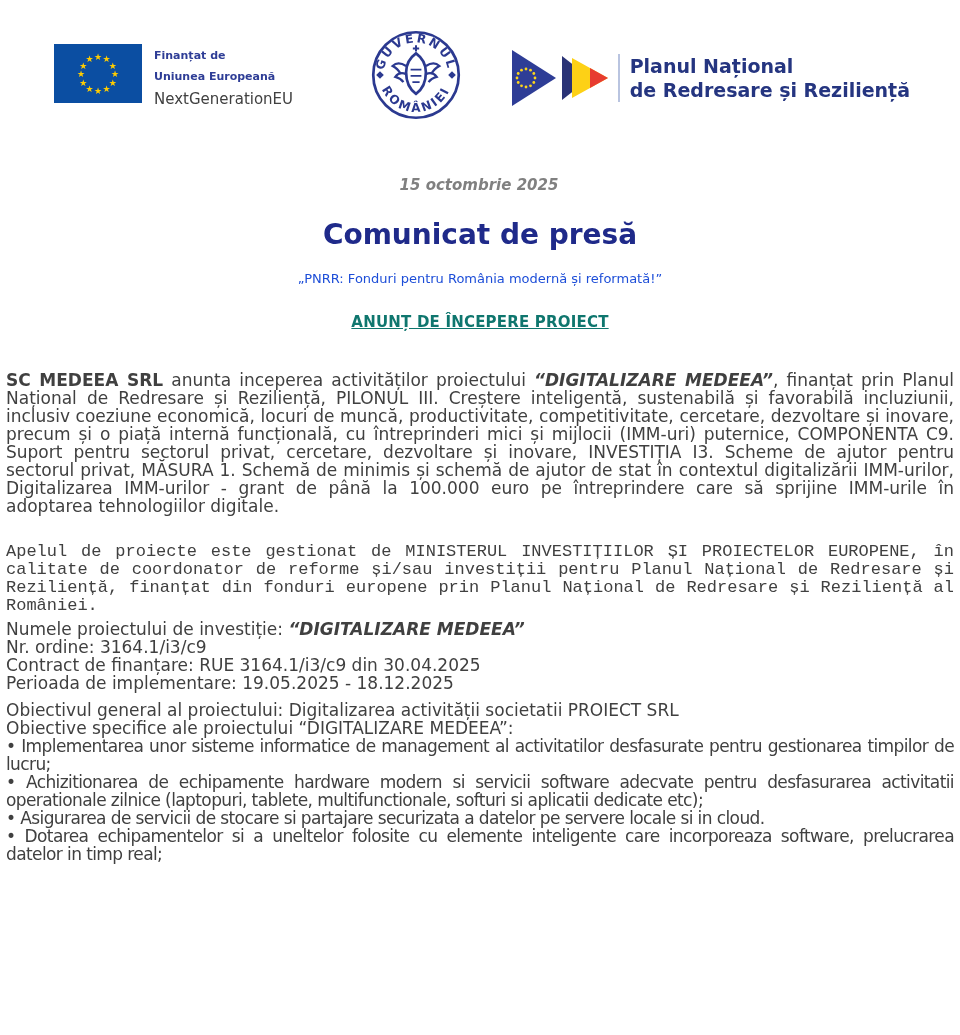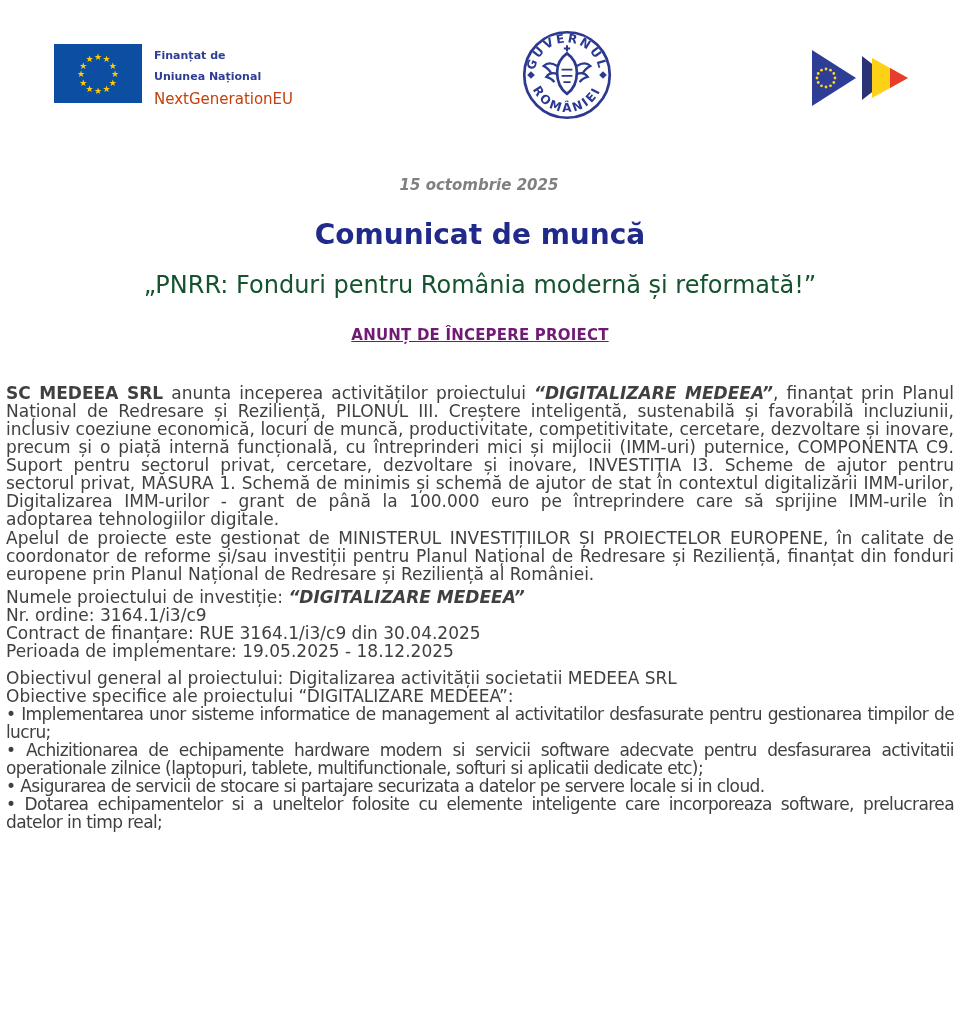--- a/index.html
+++ b/index.html
@@ -15,21 +15,21 @@
   
   .logos {
     display: flex; justify-content: space-between; align-items: flex-start;
     padding: 44px 44px 0 48px; height: 130px;
   }
   .eu-block { display: flex; align-items: flex-start; gap: 12px; }
   .eu-text { padding-top: 1px; }
   .eu-text .l1, .eu-text .l2 {
     font-size: 11px; font-weight: bold; color: #2e3d96; line-height: 21px;
   }
-  .eu-text .l3 { font-size: 15px; color: #c2410c; margin-top: 3px; }
+  .eu-text .l3 { font-size: 15px; color: #404040; margin-top: 3px; }
 
   .seal-wrap { margin-top: -14px; margin-left: 30px; }
 
   .pnrr-block { display: flex; align-items: center; gap: 0; margin-top: 2px; }
   .pnrr-text {
     border-left: 2px solid #b9c4e0; padding-left: 10px; margin-left: 8px;
     font-size: 19px; font-weight: bold; color: #253580; line-height: 24px;
     white-space: nowrap;
   }
 
@@ -37,32 +37,32 @@
   .date-row {
     text-align: center; margin-top: 46px; padding-right: 2px;
     font-size: 15px; font-weight: bold; font-style: italic; color: #808080;
   }
   .title {
     text-align: center; margin-top: 24px;
     font-size: 28px; font-weight: bold; color: #1f2a8a;
   }
   .subtitle {
     text-align: center; margin-top: 20px;
-    font-size: 24px; color: #14532d;
+    font-size: 13px; color: #1d4ed8;
   }
   .announcement-row { text-align: center; margin-top: 26px; }
   .announcement {
-    font-size: 15px; font-weight: bold; color: #701a75;
+    font-size: 15px; font-weight: bold; color: #0f766e;
     text-decoration: underline; letter-spacing: 0.2px;
   }
 
   
   .bodytext { margin-top: 40px; font-size: 17px; line-height: 18px; }
   .para { text-align: justify; }
-  .para + .para { margin-top: 1px; }
+  .para + .para { margin-top: 28px; font-family: Liberation Mono, monospace; }
   .b  { font-weight: bold; }
   .bi { font-weight: bold; font-style: italic; }
   .details { margin-top: 5px; }
   .objectives { margin-top: 9px; }
   .bullet { text-align: justify; letter-spacing: -0.6px; }
   .line { display: block; }
 </style>
 </head>
 <body>
 
@@ -83,21 +83,21 @@
           <text x="44" y="50">★</text>
             <text x="35.5" y="47.7">★</text>
           <text x="29.3" y="41.5">★</text>
             <text x="27" y="33">★</text>
           <text x="29.3" y="24.5">★</text>
             <text x="35.5" y="18.3">★</text>
         </g>
       </svg>
       <div class="eu-text">
         <div class="l1">Finanțat de</div>
-        <div class="l2">Uniunea Național</div>
+        <div class="l2">Uniunea Europeană</div>
         <div class="l3">NextGenerationEU</div>
       </div>
     </div>
 
     <div class="seal-wrap">
       <svg width="90" height="90" viewBox="0 0 100 100">
         <circle cx="50" cy="50" r="47.5" fill="none" stroke="#2b3990" stroke-width="3"></circle>
         <defs>
           <path id="arcTop" d="M 14,50 A 36,36 0 1 1 86,50" fill="none"></path>
           <path id="arcBot" d="M 9,50 A 41,41 0 0 0 91,50" fill="none"></path>
@@ -134,47 +134,51 @@
             <circle cx="11.5" cy="39.8" r="1.4"></circle>
           <circle cx="8.2" cy="36.5" r="1.4"></circle>
             <circle cx="7" cy="32" r="1.4"></circle>
           <circle cx="8.2" cy="27.5" r="1.4"></circle>
             <circle cx="11.5" cy="24.2" r="1.4"></circle>
         </g>
         <polygon points="52,10 52,54 80,32" fill="#2a3376"></polygon>
         <polygon points="62,12 62,52 98,32" fill="#fdd116"></polygon>
         <polygon points="80,22 80,42 98,32" fill="#e73c30"></polygon>
       </svg>
+      <div class="pnrr-text">
+        <div>Planul Național</div>
+        <div>de Redresare și Reziliență</div>
+      </div>
     </div>
 
   </div>
 
   <div class="date-row">15 octombrie 2025</div>
 
-  <div class="title">Comunicat de muncă</div>
+  <div class="title">Comunicat de presă</div>
   <div class="subtitle">„PNRR: Fonduri pentru România modernă și reformată!”</div>
   <div class="announcement-row">
     <span class="announcement">ANUNȚ DE ÎNCEPERE PROIECT</span>
   </div>
 
   <div class="bodytext">
 
     <p class="para"><span class="b">SC MEDEEA SRL</span><span> anunta inceperea activităților proiectului </span><span class="bi">“DIGITALIZARE MEDEEA”</span><span>, finanțat prin Planul Național de Redresare și Reziliență, PILONUL III. Creștere inteligentă, sustenabilă și favorabilă incluziunii, inclusiv coeziune economică, locuri de muncă, productivitate, competitivitate, cercetare, dezvoltare și inovare, precum și o piață internă funcțională, cu întreprinderi mici și mijlocii (IMM-uri) puternice, COMPONENTA C9. Suport pentru sectorul privat, cercetare, dezvoltare și inovare, INVESTIȚIA I3. Scheme de ajutor pentru sectorul privat, MĂSURA 1. Schemă de minimis și schemă de ajutor de stat în contextul digitalizării IMM-urilor, Digitalizarea IMM-urilor - grant de până la 100.000 euro pe întreprindere care să sprijine IMM-urile în adoptarea tehnologiilor digitale.</span></p>
 
     <p class="para">Apelul de proiecte este gestionat de MINISTERUL INVESTIȚIILOR ȘI PROIECTELOR EUROPENE, în calitate de coordonator de reforme și/sau investiții pentru Planul Național de Redresare și Reziliență, finanțat din fonduri europene prin Planul Național de Redresare și Reziliență al României.</p>
 
     <div class="details">
       <span class="line"><span>Numele proiectului de investiție: </span><span class="bi">“DIGITALIZARE MEDEEA”</span></span>
       <span class="line">Nr. ordine: 3164.1/i3/c9</span>
       <span class="line">Contract de finanțare: RUE 3164.1/i3/c9 din 30.04.2025</span>
       <span class="line">Perioada de implementare: 19.05.2025 - 18.12.2025</span>
     </div>
 
     <div class="objectives">
-      <span class="line">Obiectivul general al proiectului: Digitalizarea activității societatii MEDEEA SRL</span>
+      <span class="line">Obiectivul general al proiectului: Digitalizarea activității societatii PROIECT SRL</span>
       <span class="line">Obiective specifice ale proiectului “DIGITALIZARE MEDEEA”:</span>
       <div class="bullet">• Implementarea unor sisteme informatice de management al activitatilor desfasurate pentru gestionarea timpilor de lucru;</div>
       <div class="bullet">• Achizitionarea de echipamente hardware modern si servicii software adecvate pentru desfasurarea activitatii operationale zilnice (laptopuri, tablete, multifunctionale, softuri si aplicatii dedicate etc);</div>
       <div class="bullet">• Asigurarea de servicii de stocare si partajare securizata a datelor pe servere locale si in cloud.</div>
       <div class="bullet">• Dotarea echipamentelor si a uneltelor folosite cu elemente inteligente care incorporeaza software, prelucrarea datelor in timp real;</div>
     </div>
 
   </div>
 </div>
 

